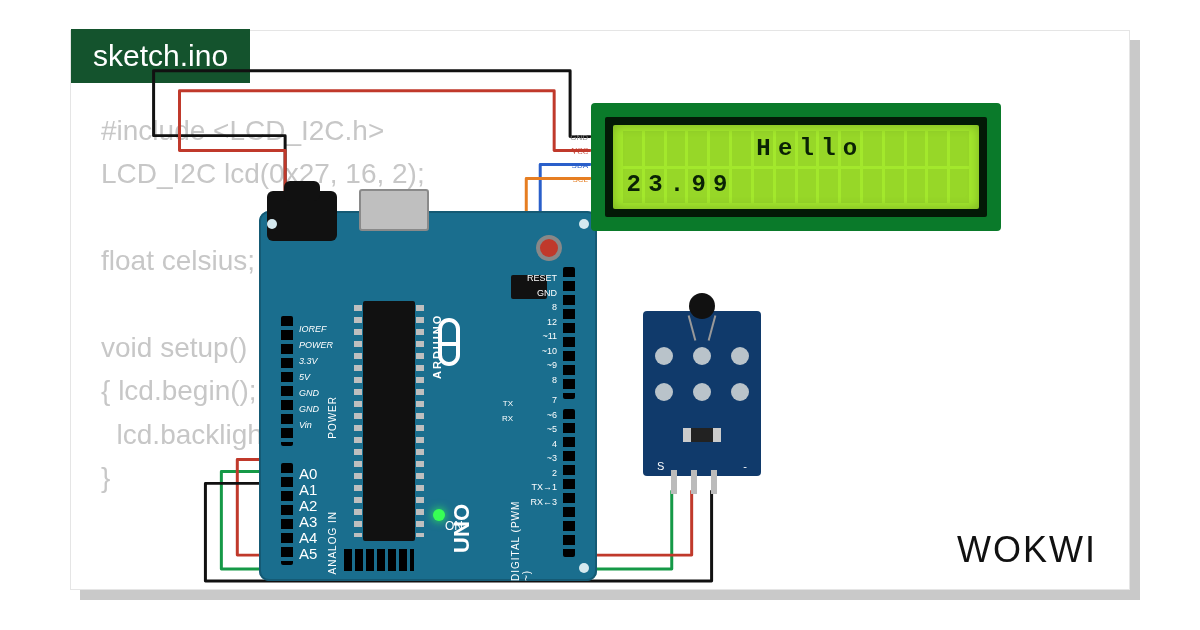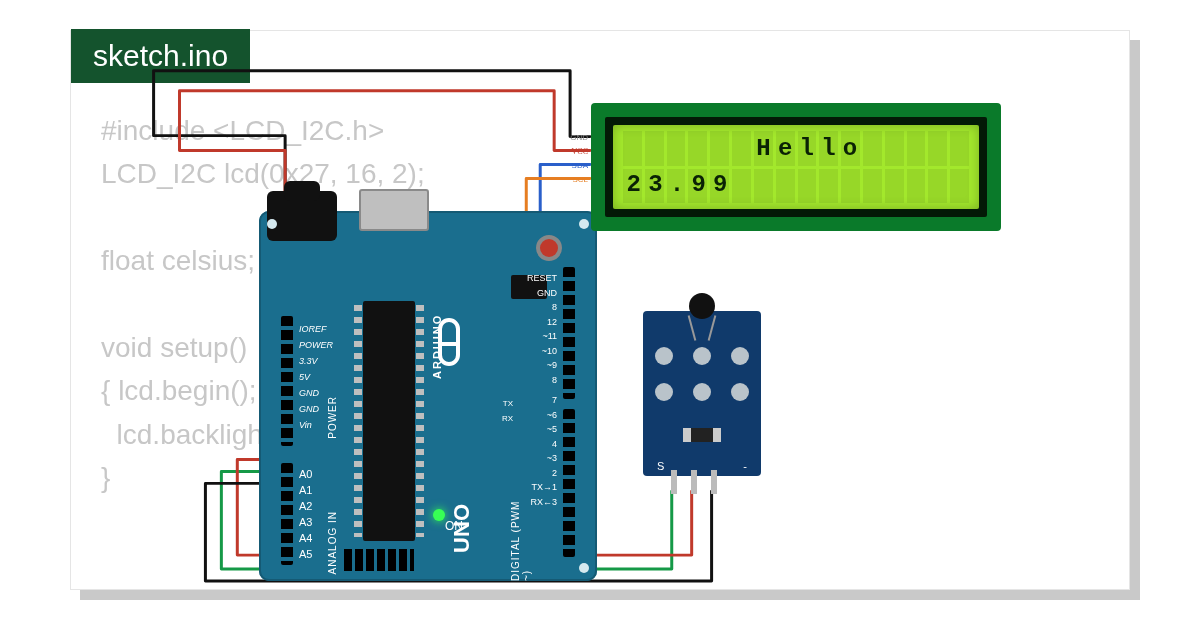--- a/index.html
+++ b/index.html
@@ -164,21 +164,21 @@
   .uno .dot{
     position:absolute; width:10px;height:10px;background:#d5e9ef;border-radius:50%;
   }
   .uno .labels-right{
     position:absolute; right:40px; top:60px; color:#fff; font-size:9px; text-align:right; line-height:14.5px;
   }
   .uno .labels-left-power{
     position:absolute; left:40px; top:110px; color:#fff; font-size:9px; line-height:16px;font-style:italic;
   }
   .uno .labels-left-analog{
-    position:absolute; left:40px; top:255px; color:#fff; font-size:11px; line-height:16px;
+    position:absolute; left:40px; top:255px; color:#fff; font-size:15px; line-height:16px;
   }
   .uno .digital-label{
     position:absolute; right:65px; top:280px; color:#fff; font-size:10px;
     writing-mode: vertical-rl; transform: rotate(180deg); letter-spacing:1px;
   }
   .uno .power-label{
     position:absolute; left:68px; top:185px; color:#fff; font-size:10px;
     writing-mode: vertical-rl; transform: rotate(180deg); letter-spacing:1px;
   }
   .uno .analog-label{
@@ -488,13 +488,16 @@
       </div>
       <div class="plbl">
         <span>S</span>
         <span></span>
         <span>-</span>
       </div>
     </div>
 
   </div>
 
+  <div class="logo">
+    <span>WOKWI</span>
+  </div>
 </div>
 
 </body></html>

